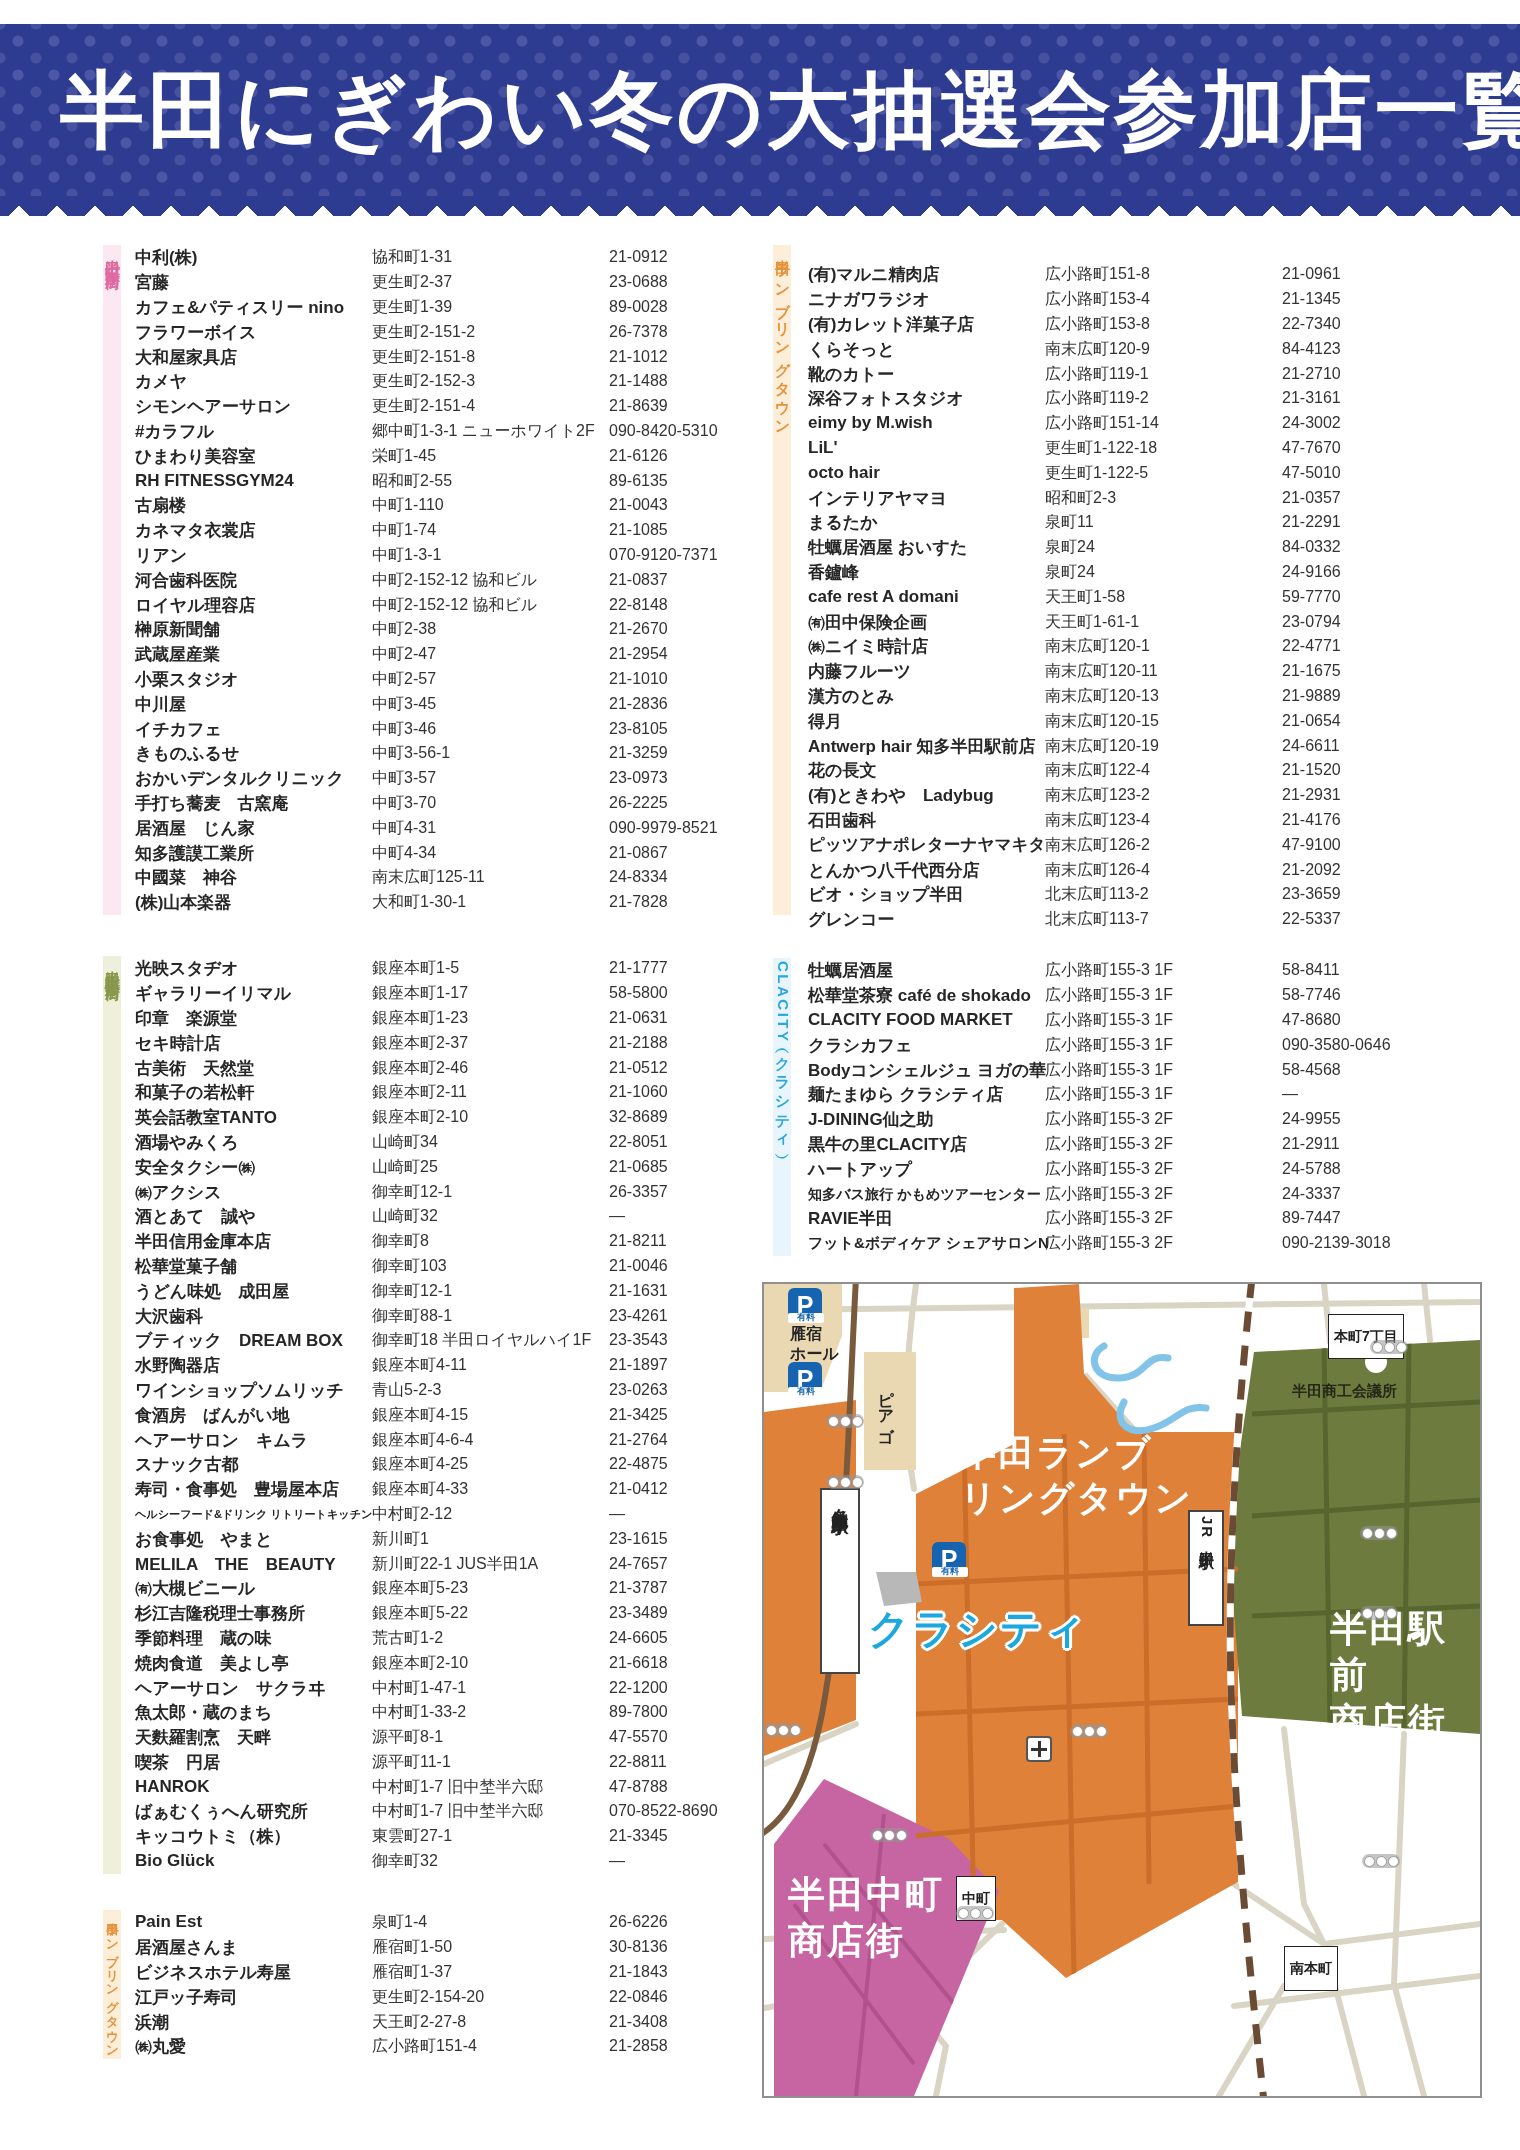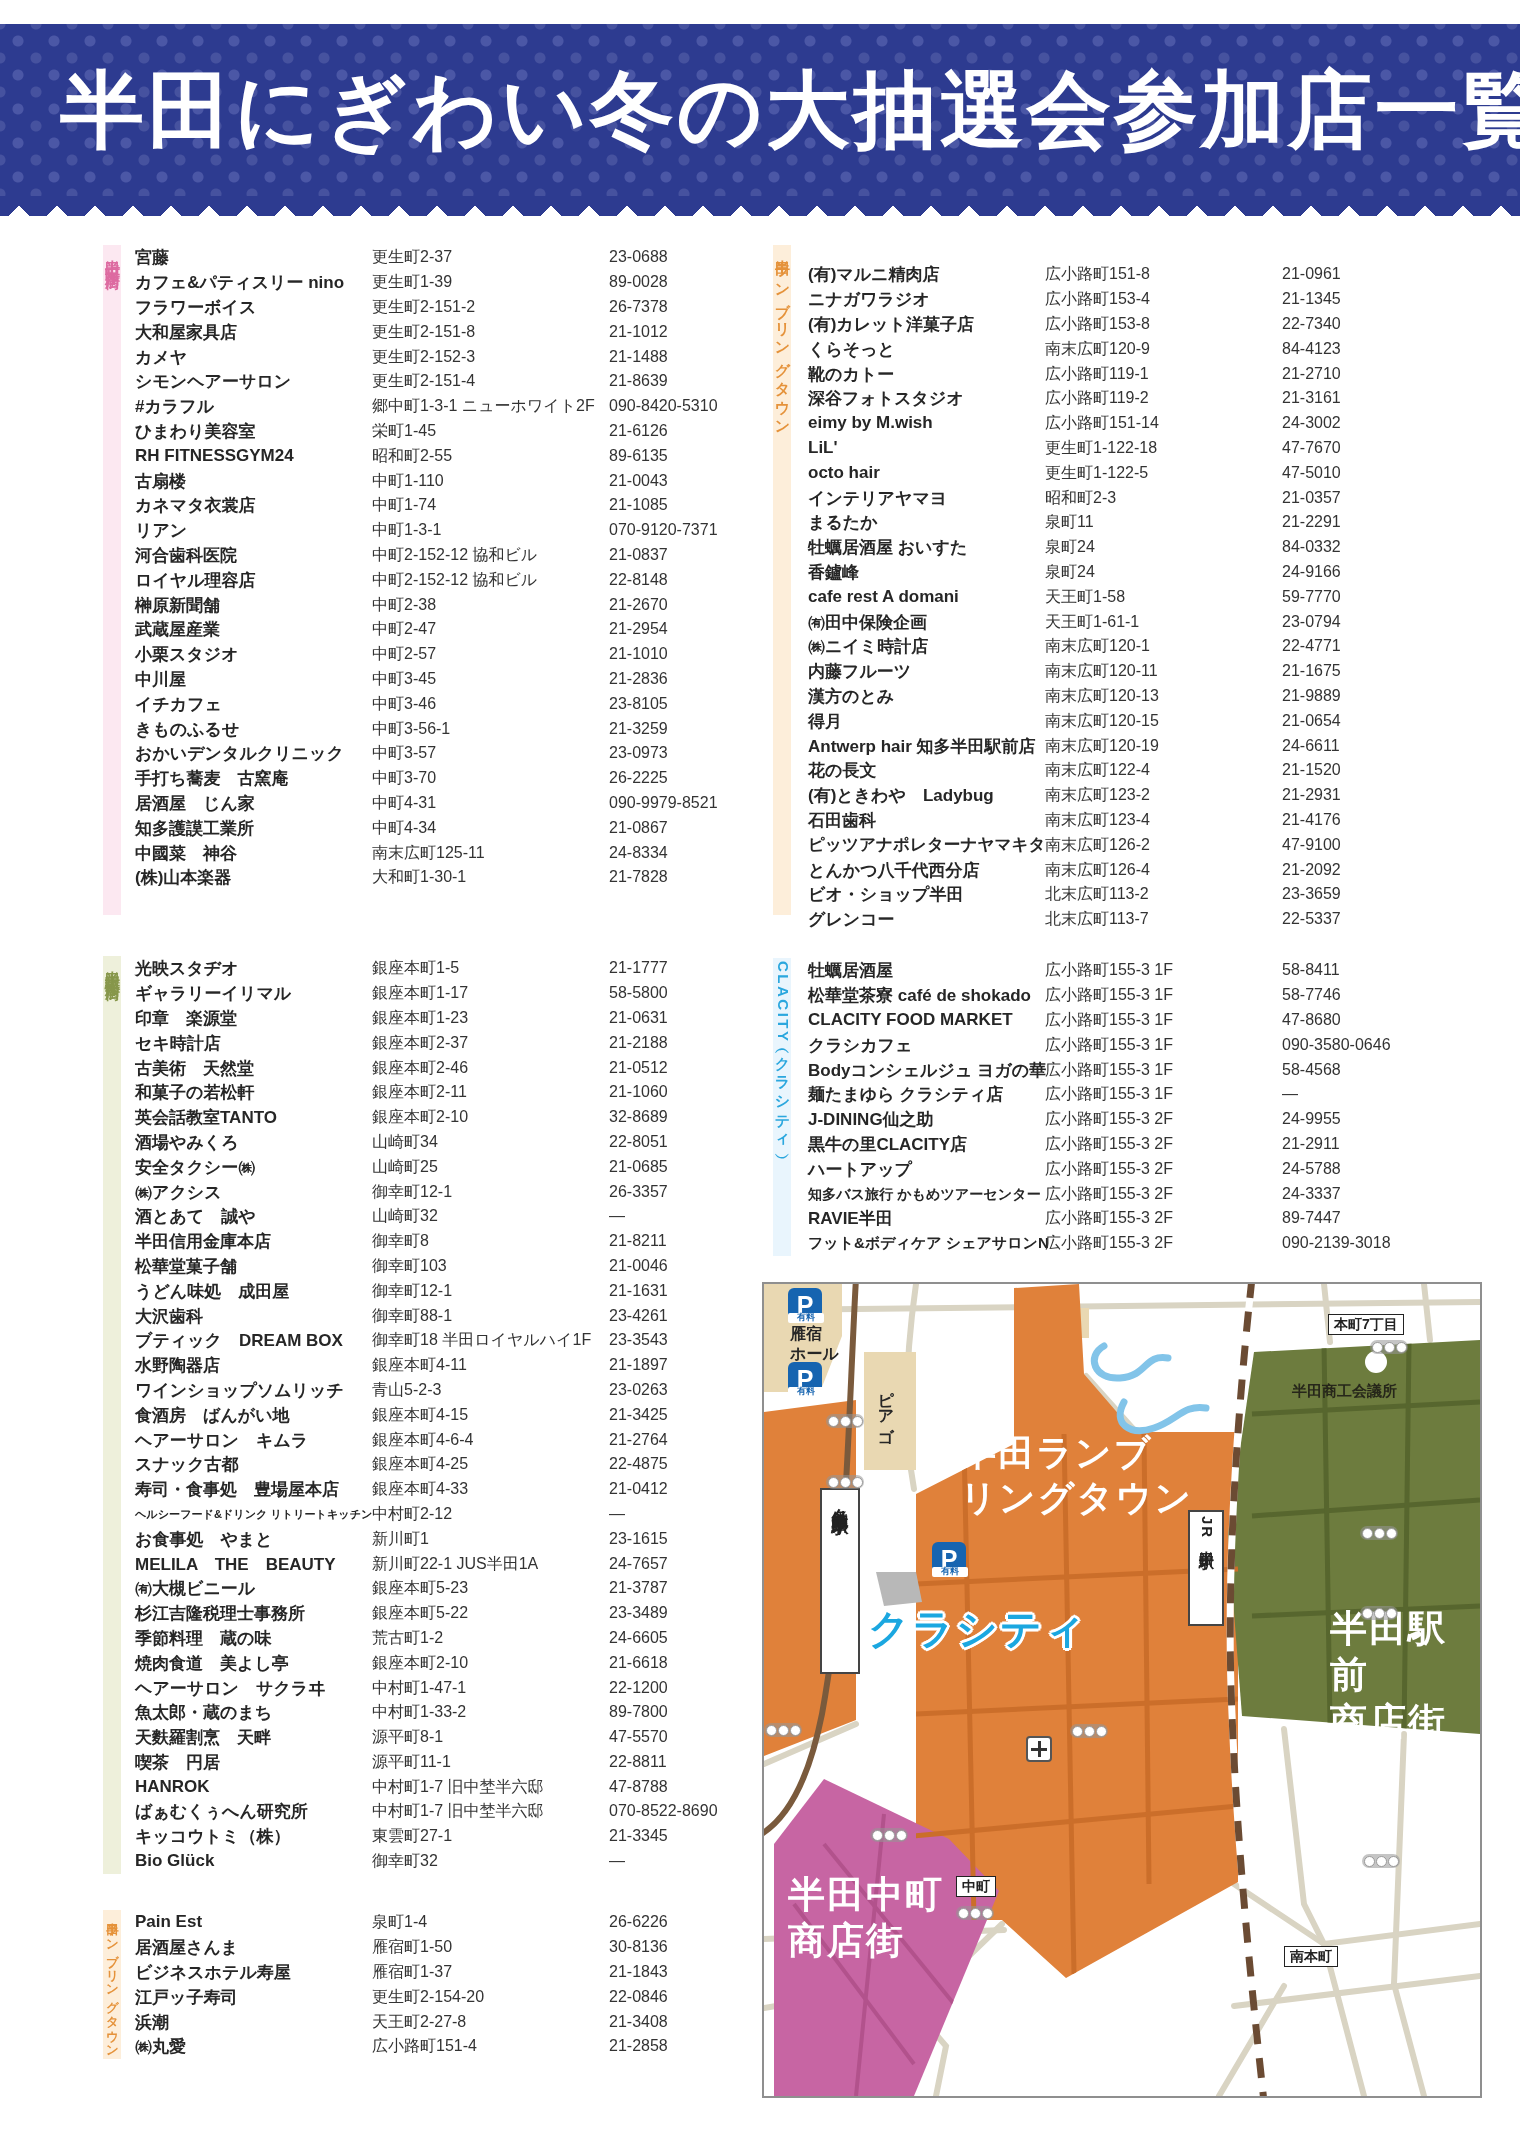--- a/index.html
+++ b/index.html
@@ -34,21 +34,21 @@
   
   .map{position:absolute;left:762px;top:1282px;width:716px;height:812px;background:#fff;
        border:2px solid #8f8f8f;overflow:hidden;}
   .map-svg{position:absolute;left:0;top:0;width:716px;height:812px;}
   .ov{position:absolute;white-space:pre-line;}
   .rgn-label{color:#fff;font-weight:800;line-height:1.25;letter-spacing:2px;}
   .clacity-label{color:#1ba7e0;font-weight:900;font-size:41px;letter-spacing:2px;
     text-shadow:-3px 0 0 #fff,3px 0 0 #fff,0 -3px 0 #fff,0 3px 0 #fff,
                 -2px -2px 0 #fff,2px 2px 0 #fff,-2px 2px 0 #fff,2px -2px 0 #fff;}
   .box-label{background:#fff;border:1.5px solid #222;color:#222;font-size:14px;font-weight:700;
-    padding:1px 5px;line-height:1.2;}
+    padding:13px 5px;line-height:1.2;}
   .station{background:#fff;border:2px solid #444;color:#222;font-weight:700;
     display:flex;align-items:flex-start;justify-content:center;}
   .station span{writing-mode:vertical-rl;text-orientation:mixed;letter-spacing:2px;padding-top:4px;}
   .p-icon{position:absolute;width:34px;height:34px;background:#1664b0;border-radius:6px;
     color:#fff;font-weight:900;font-size:25px;display:flex;align-items:center;justify-content:center;}
   .p-icon .paid{position:absolute;bottom:-1px;right:-2px;background:#fff;color:#1664b0;
     font-size:9px;font-weight:700;line-height:1.1;padding:0 9px;border-radius:2px;}
   .signal{position:absolute;display:flex;gap:1px;background:rgba(150,150,150,.55);
     border-radius:8px;padding:1.5px;}
   .signal i{width:11px;height:11px;border-radius:50%;background:#fff;border:1.5px solid #9a9a9a;box-sizing:border-box;}
@@ -65,20 +65,25 @@
 
   <header class="banner">
     <h1>半田にぎわい冬の大抽選会参加店一覧</h1>
   </header>
 
   <section>
     <div class="vbar bar-pink" style="left:103px;top:245px;height:670px">
       <span class="vlabel">半田中町商店街</span>
     </div>
     <div class="rows" style="left:135px;top:245px">
+        <div class="row">
+          <span class="cell c-name">中利(株)</span>
+          <span class="cell c-addr">協和町1-31</span>
+          <span class="cell c-phone">21-0912</span>
+        </div>
         <div class="row">
           <span class="cell c-name">宮藤</span>
           <span class="cell c-addr">更生町2-37</span>
           <span class="cell c-phone">23-0688</span>
         </div>
         <div class="row">
           <span class="cell c-name">カフェ&amp;パティスリー nino</span>
           <span class="cell c-addr">更生町1-39</span>
           <span class="cell c-phone">89-0028</span>
         </div>

